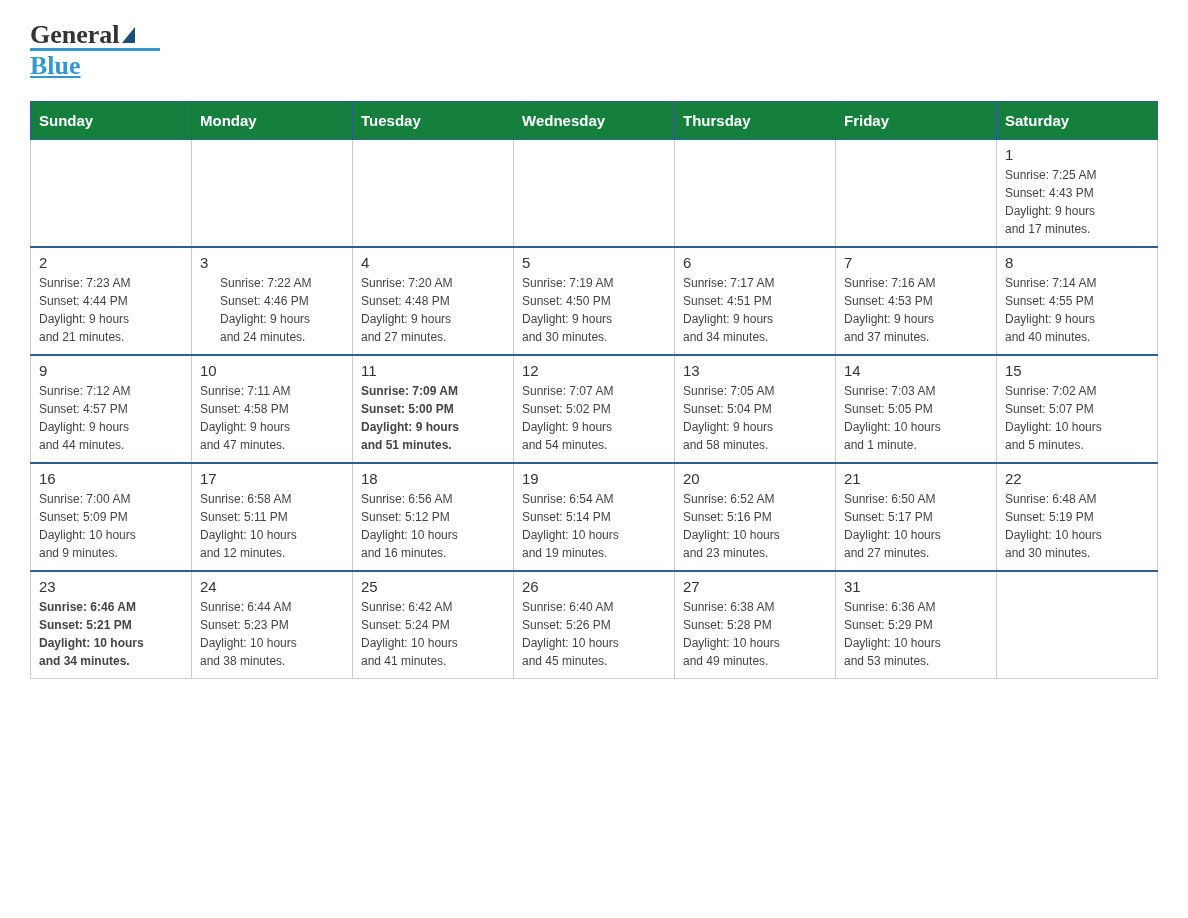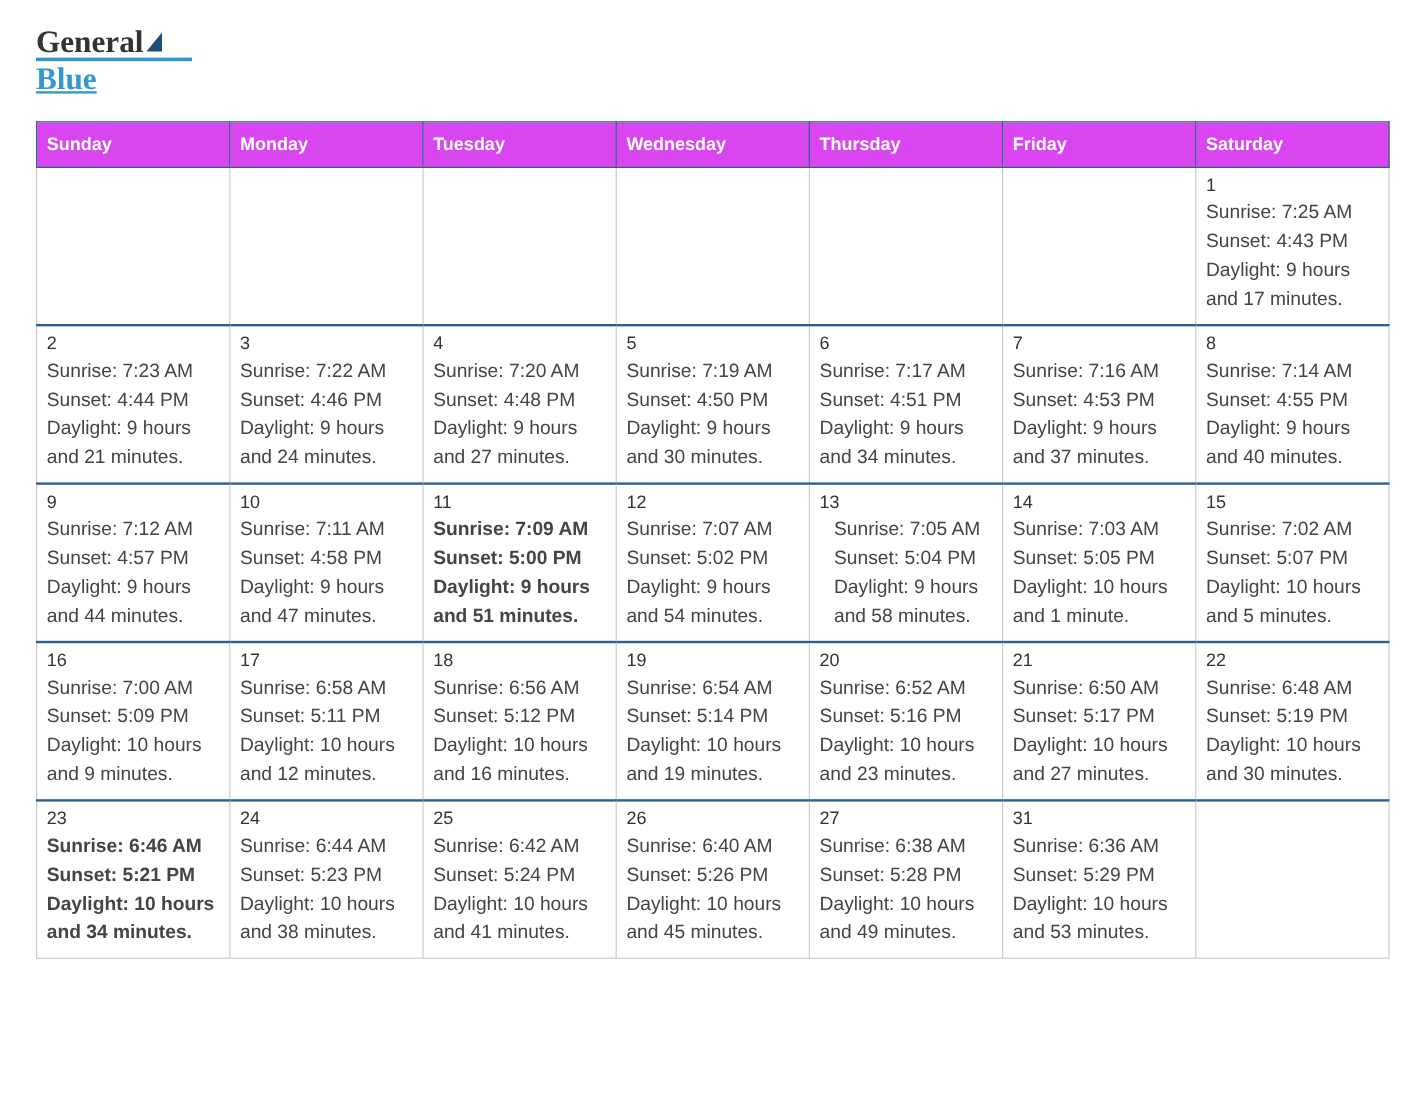--- a/index.html
+++ b/index.html
@@ -32,21 +32,21 @@
     .location {
       font-size: 20px;
       color: #555;
       margin-top: 6px;
     }
     .calendar {
       width: 100%;
       border-collapse: collapse;
     }
     .calendar th {
-      background: #d946ef;
+      background: #15803d;
       color: #fff;
       font-size: 15px;
       font-weight: bold;
       padding: 10px 8px;
       text-align: left;
       border: 1px solid #2b6091;
     }
     .calendar td {
       vertical-align: top;
       padding: 6px 8px 8px 8px;
@@ -64,21 +64,21 @@
       border-top: none;
     }
     .day-number {
       font-size: 15px;
       font-weight: normal;
       color: #333;
       display: block;
       margin-bottom: 3px;
     }
     .day-info {
-      font-size: 16px;
+      font-size: 12px;
       color: #444;
       line-height: 1.5;
     }
     .empty-cell {
       background: #f9f9f9;
     }
   </style>
 </head>
 <body>
 
@@ -130,21 +130,21 @@
       <tr>
         <td>
           <span class="day-number">2</span>
           <div class="day-info" style="white-space: pre-line;">Sunrise: 7:23 AM
 Sunset: 4:44 PM
 Daylight: 9 hours
 and 21 minutes.</div>
         </td>
         <td>
           <span class="day-number">3</span>
-          <div class="day-info" style="white-space: pre-line;">Sunrise: 7:22 AM
+          <div class="day-info" style="white-space: pre-line; margin-left: 20px;">Sunrise: 7:22 AM
 Sunset: 4:46 PM
 Daylight: 9 hours
 and 24 minutes.</div>
         </td>
         <td>
           <span class="day-number">4</span>
           <div class="day-info" style="white-space: pre-line;">Sunrise: 7:20 AM
 Sunset: 4:48 PM
 Daylight: 9 hours
 and 27 minutes.</div>
@@ -202,21 +202,21 @@
         </td>
         <td>
           <span class="day-number">12</span>
           <div class="day-info" style="white-space: pre-line;">Sunrise: 7:07 AM
 Sunset: 5:02 PM
 Daylight: 9 hours
 and 54 minutes.</div>
         </td>
         <td>
           <span class="day-number">13</span>
-          <div class="day-info" style="white-space: pre-line; margin-left: 12px;">Sunrise: 7:05 AM
+          <div class="day-info" style="white-space: pre-line;">Sunrise: 7:05 AM
 Sunset: 5:04 PM
 Daylight: 9 hours
 and 58 minutes.</div>
         </td>
         <td>
           <span class="day-number">14</span>
           <div class="day-info" style="white-space: pre-line;">Sunrise: 7:03 AM
 Sunset: 5:05 PM
 Daylight: 10 hours
 and 1 minute.</div>

